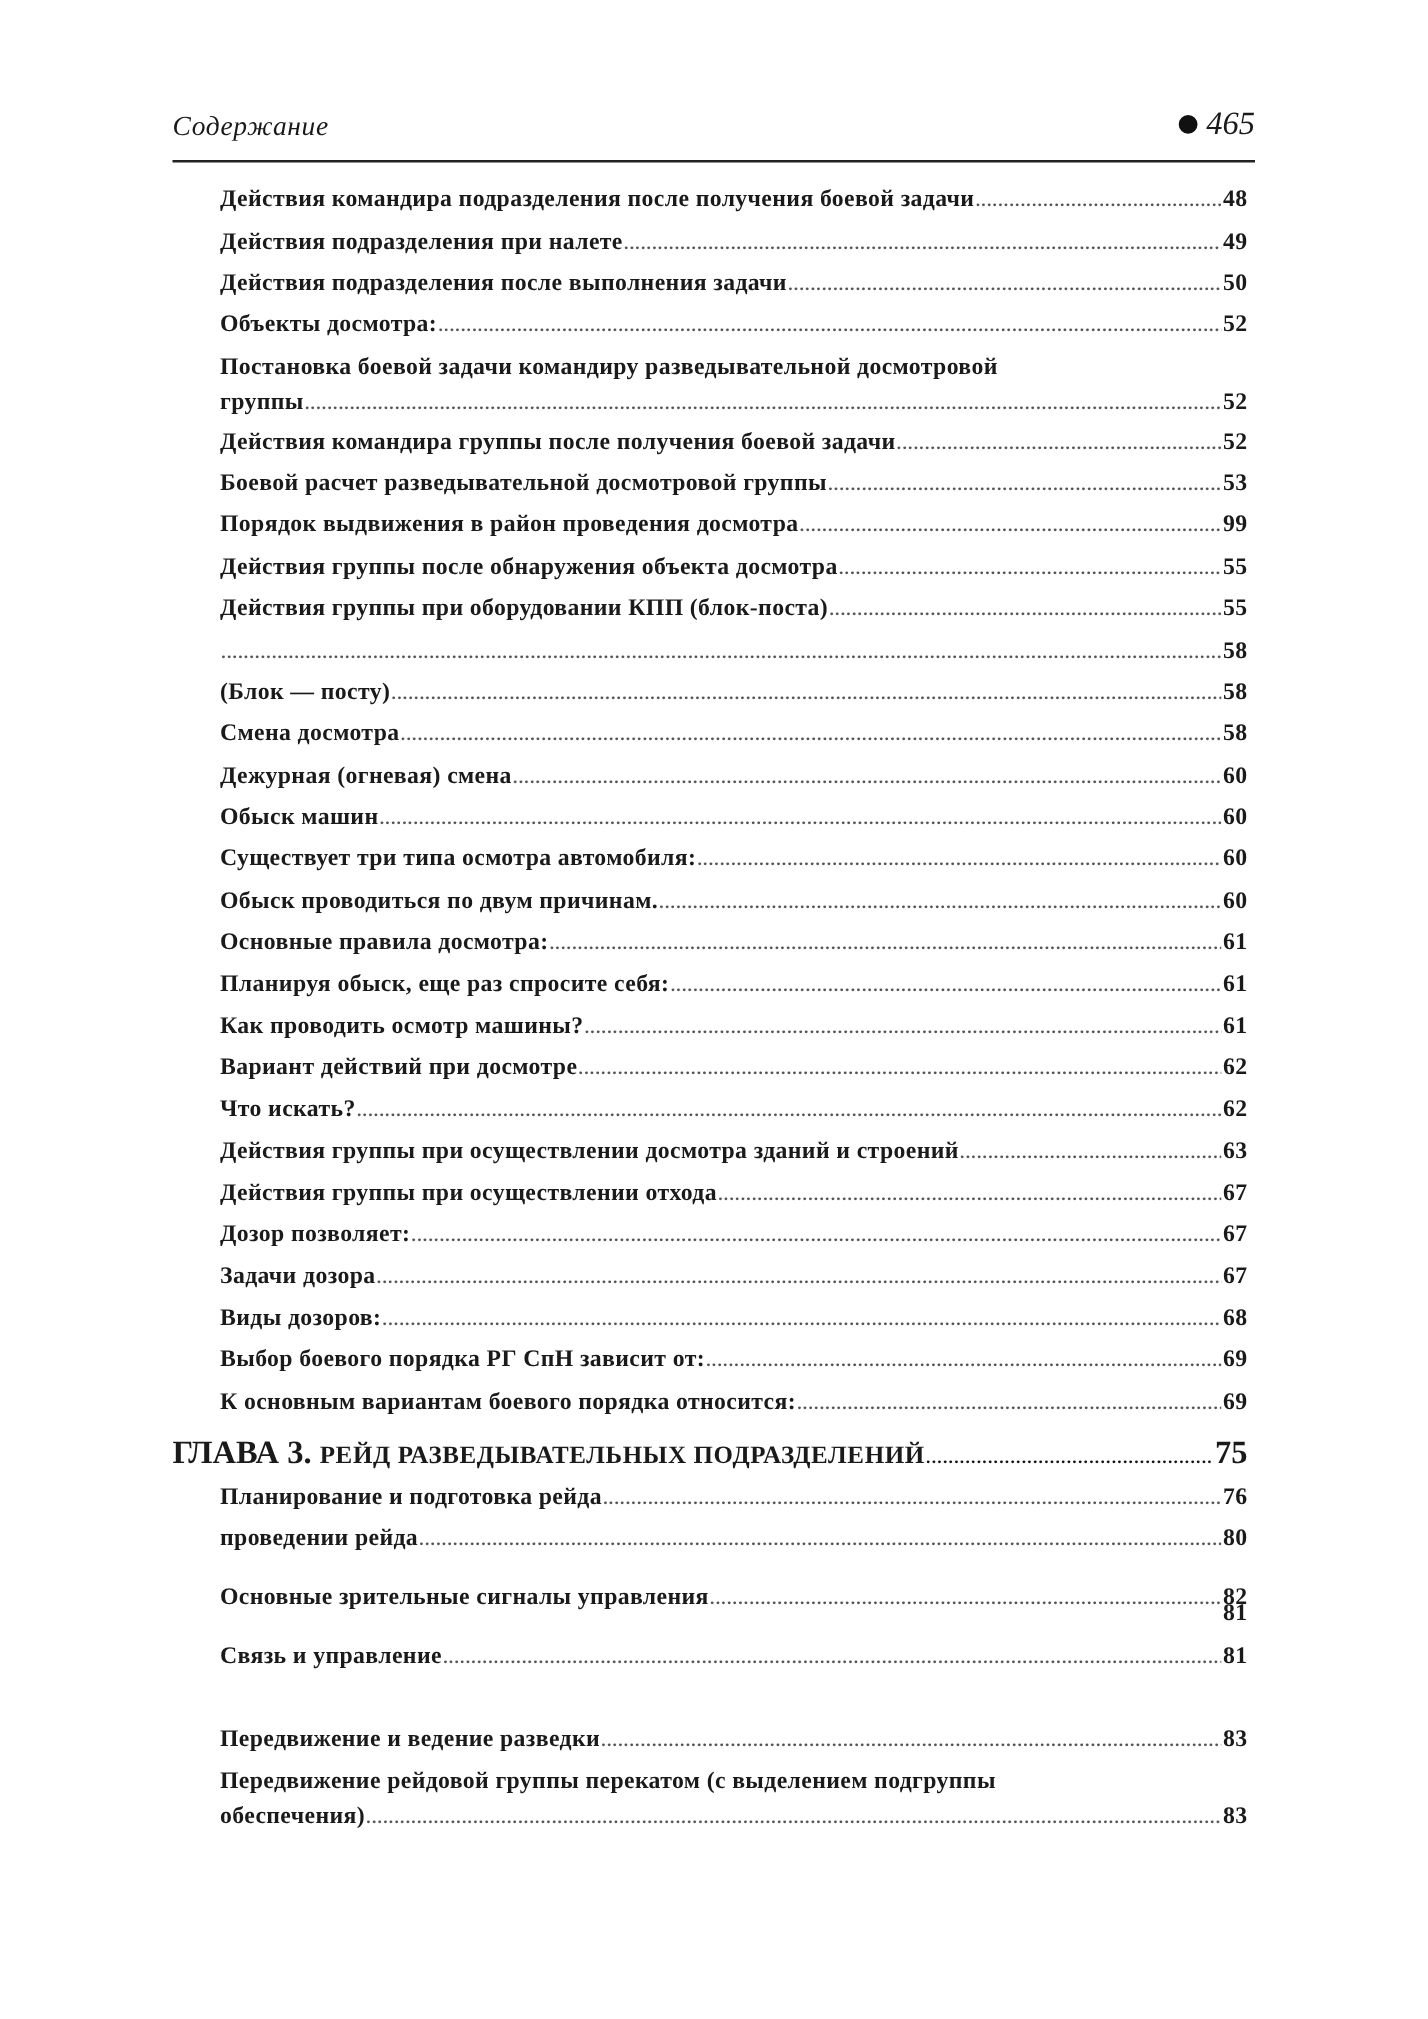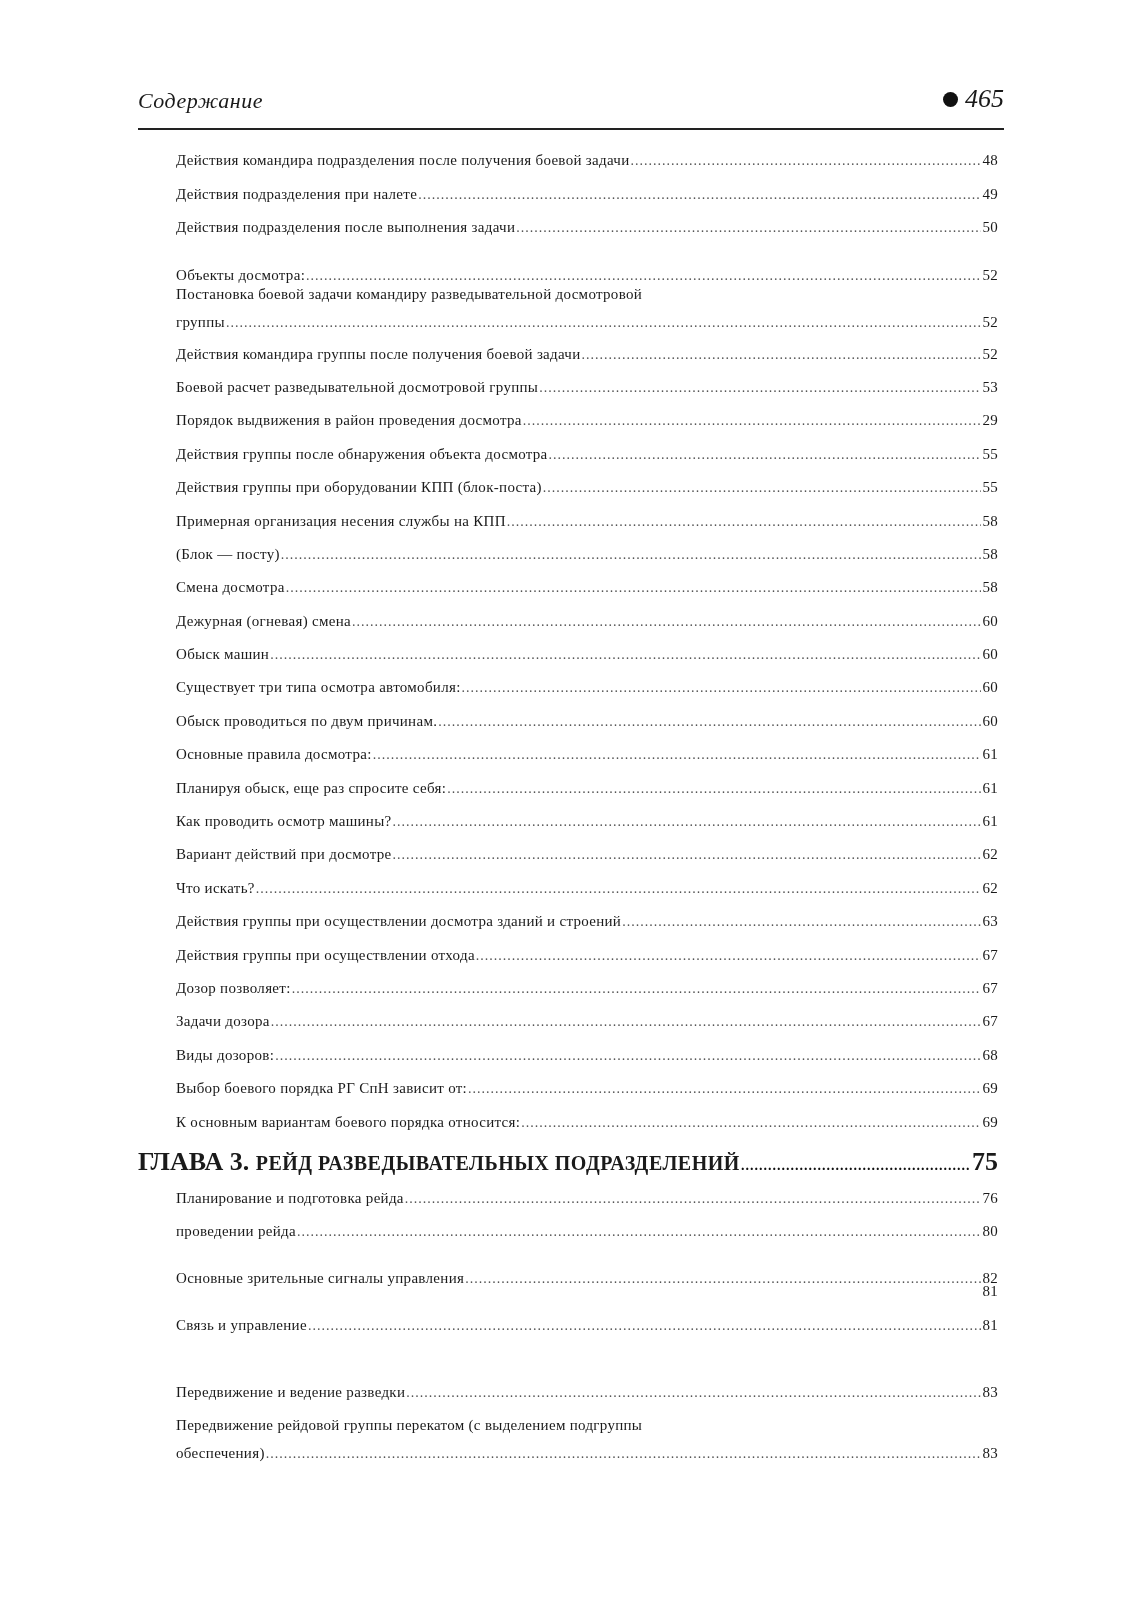--- a/index.html
+++ b/index.html
@@ -3,21 +3,21 @@
 <meta charset="utf-8">
 <style>
   html, body { margin: 0; padding: 0; background: #ffffff; }
   body { width: 1142px; height: 1615px; position: relative; overflow: hidden; color: #1a1a1a; font-family: "Liberation Serif", serif; }
   .header { position: absolute; left: 138px; top: 88px; width: 866px; height: 40px; }
   .header-title { position: absolute; left: 0; top: 0; font-style: italic; font-size: 22px; letter-spacing: 0.5px; }
   .header-page { position: absolute; right: 0; top: -4px; font-style: italic; font-size: 26px; display: flex; align-items: center; gap: 7px; }
   .bullet { width: 15px; height: 15px; border-radius: 50%; background: #111; display: inline-block; }
   .rule { position: absolute; left: 138px; top: 128px; width: 866px; height: 1.5px; background: #222; }
   .toc { position: absolute; left: 0; top: 0; width: 100%; }
-  .entry { position: absolute; left: 176px; width: 822px; font-size: 15px; line-height: 28px; letter-spacing: 0.3px; }
+  .entry { position: absolute; left: 176px; width: 822px; font-size: 19px; line-height: 28px; letter-spacing: 0.3px; font-weight: bold; }
   .line { display: flex; align-items: baseline; white-space: nowrap; }
   .txt { flex: 0 0 auto; }
   .dots { flex: 1 1 auto; overflow: hidden; margin: 0 1px; color: #555; font-size: 14px; letter-spacing: 1px; }
   .dots::before { content: "................................................................................................................................................................................................................................................"; }
   .pg { flex: 0 0 auto; }
   .chapter { position: absolute; left: 138px; width: 860px; font-size: 26px; font-weight: bold; line-height: 32px; }
   .chapter .small { font-size: 20px; font-weight: bold; letter-spacing: 0.5px; }
   .chapter .dots { color: #111; font-size: 14px; font-weight: bold; }
 </style>
 </head>
@@ -47,21 +47,21 @@
         <span class="pg">49</span>
       </div>
     </div>
     <div class="entry" style="top: 213px;">
       <div class="line">
         <span class="txt">Действия подразделения после выполнения задачи</span>
         <span class="dots"></span>
         <span class="pg">50</span>
       </div>
     </div>
-    <div class="entry" style="top: 261px;">
+    <div class="entry" style="top: 246px;">
       <div class="line">
         <span class="txt">Объекты досмотра:</span>
         <span class="dots"></span>
         <span class="pg">52</span>
       </div>
     </div>
     <div class="entry" style="top: 280px;">
       <div class="line">
         <span class="txt">Постановка боевой задачи командиру разведывательной досмотровой</span>
       </div>
@@ -82,40 +82,39 @@
       <div class="line">
         <span class="txt">Боевой расчет разведывательной досмотровой группы</span>
         <span class="dots"></span>
         <span class="pg">53</span>
       </div>
     </div>
     <div class="entry" style="top: 406px;">
       <div class="line">
         <span class="txt">Порядок выдвижения в район проведения досмотра</span>
         <span class="dots"></span>
-        <span class="pg">29</span>
+        <span class="pg">99</span>
       </div>
     </div>
     <div class="entry" style="top: 440px;">
       <div class="line">
         <span class="txt">Действия группы после обнаружения объекта досмотра</span>
         <span class="dots"></span>
         <span class="pg">55</span>
       </div>
     </div>
     <div class="entry" style="top: 473px;">
       <div class="line">
         <span class="txt">Действия группы при оборудовании КПП (блок-поста)</span>
         <span class="dots"></span>
         <span class="pg">55</span>
       </div>
     </div>
     <div class="entry" style="top: 507px;">
       <div class="line">
-        <span class="txt">Примерная организация несения службы на КПП</span>
         <span class="dots"></span>
         <span class="pg">58</span>
       </div>
     </div>
     <div class="entry" style="top: 540px;">
       <div class="line">
         <span class="txt">(Блок — посту)</span>
         <span class="dots"></span>
         <span class="pg">58</span>
       </div>

